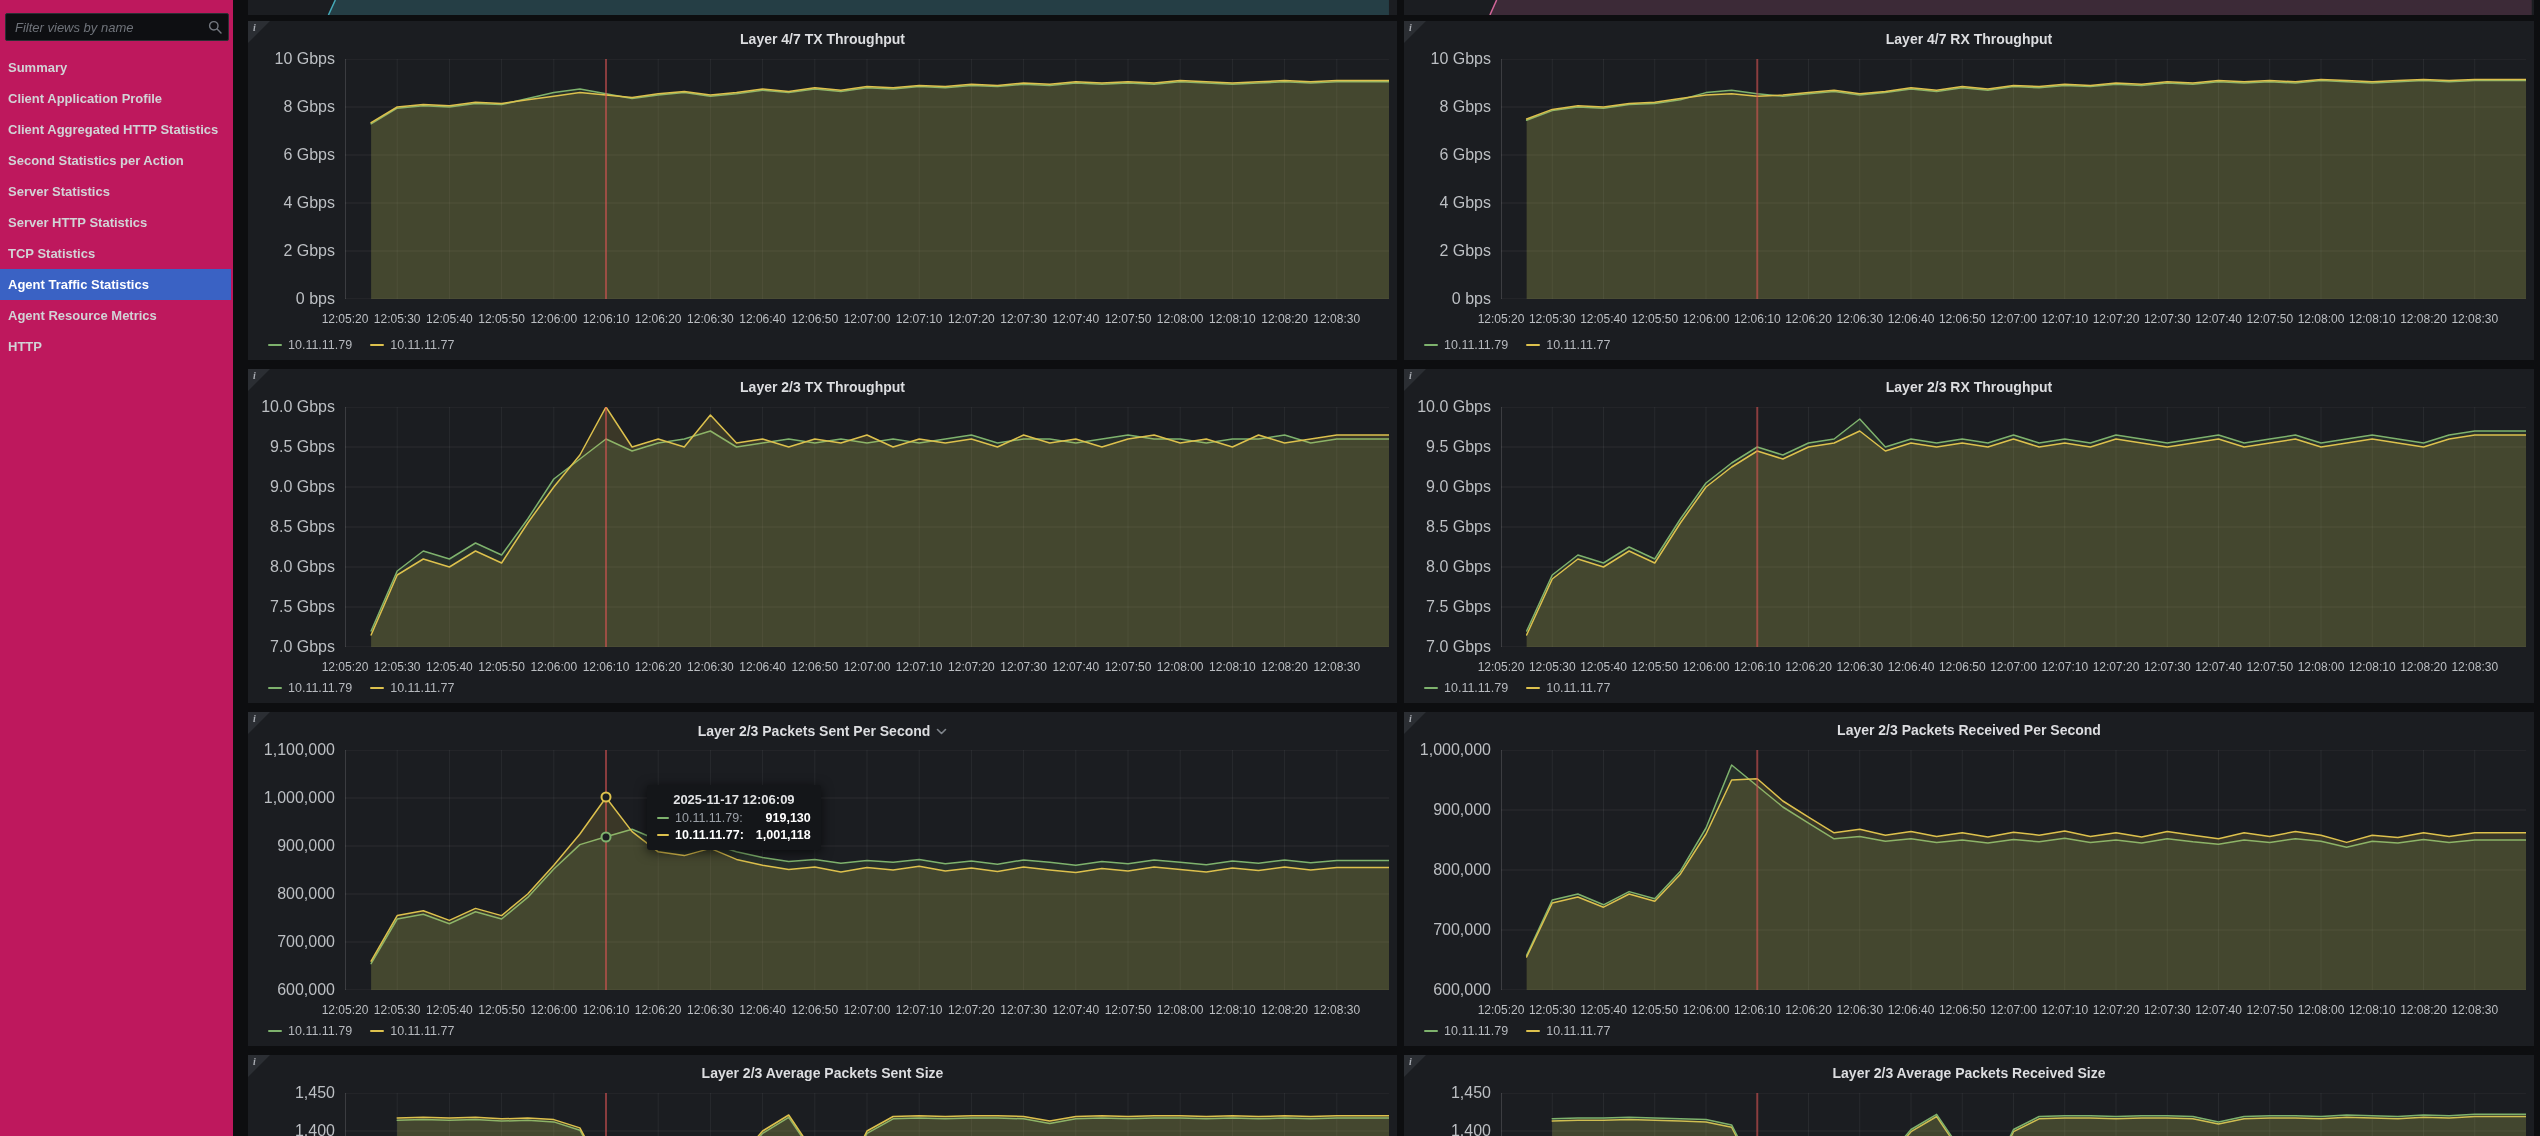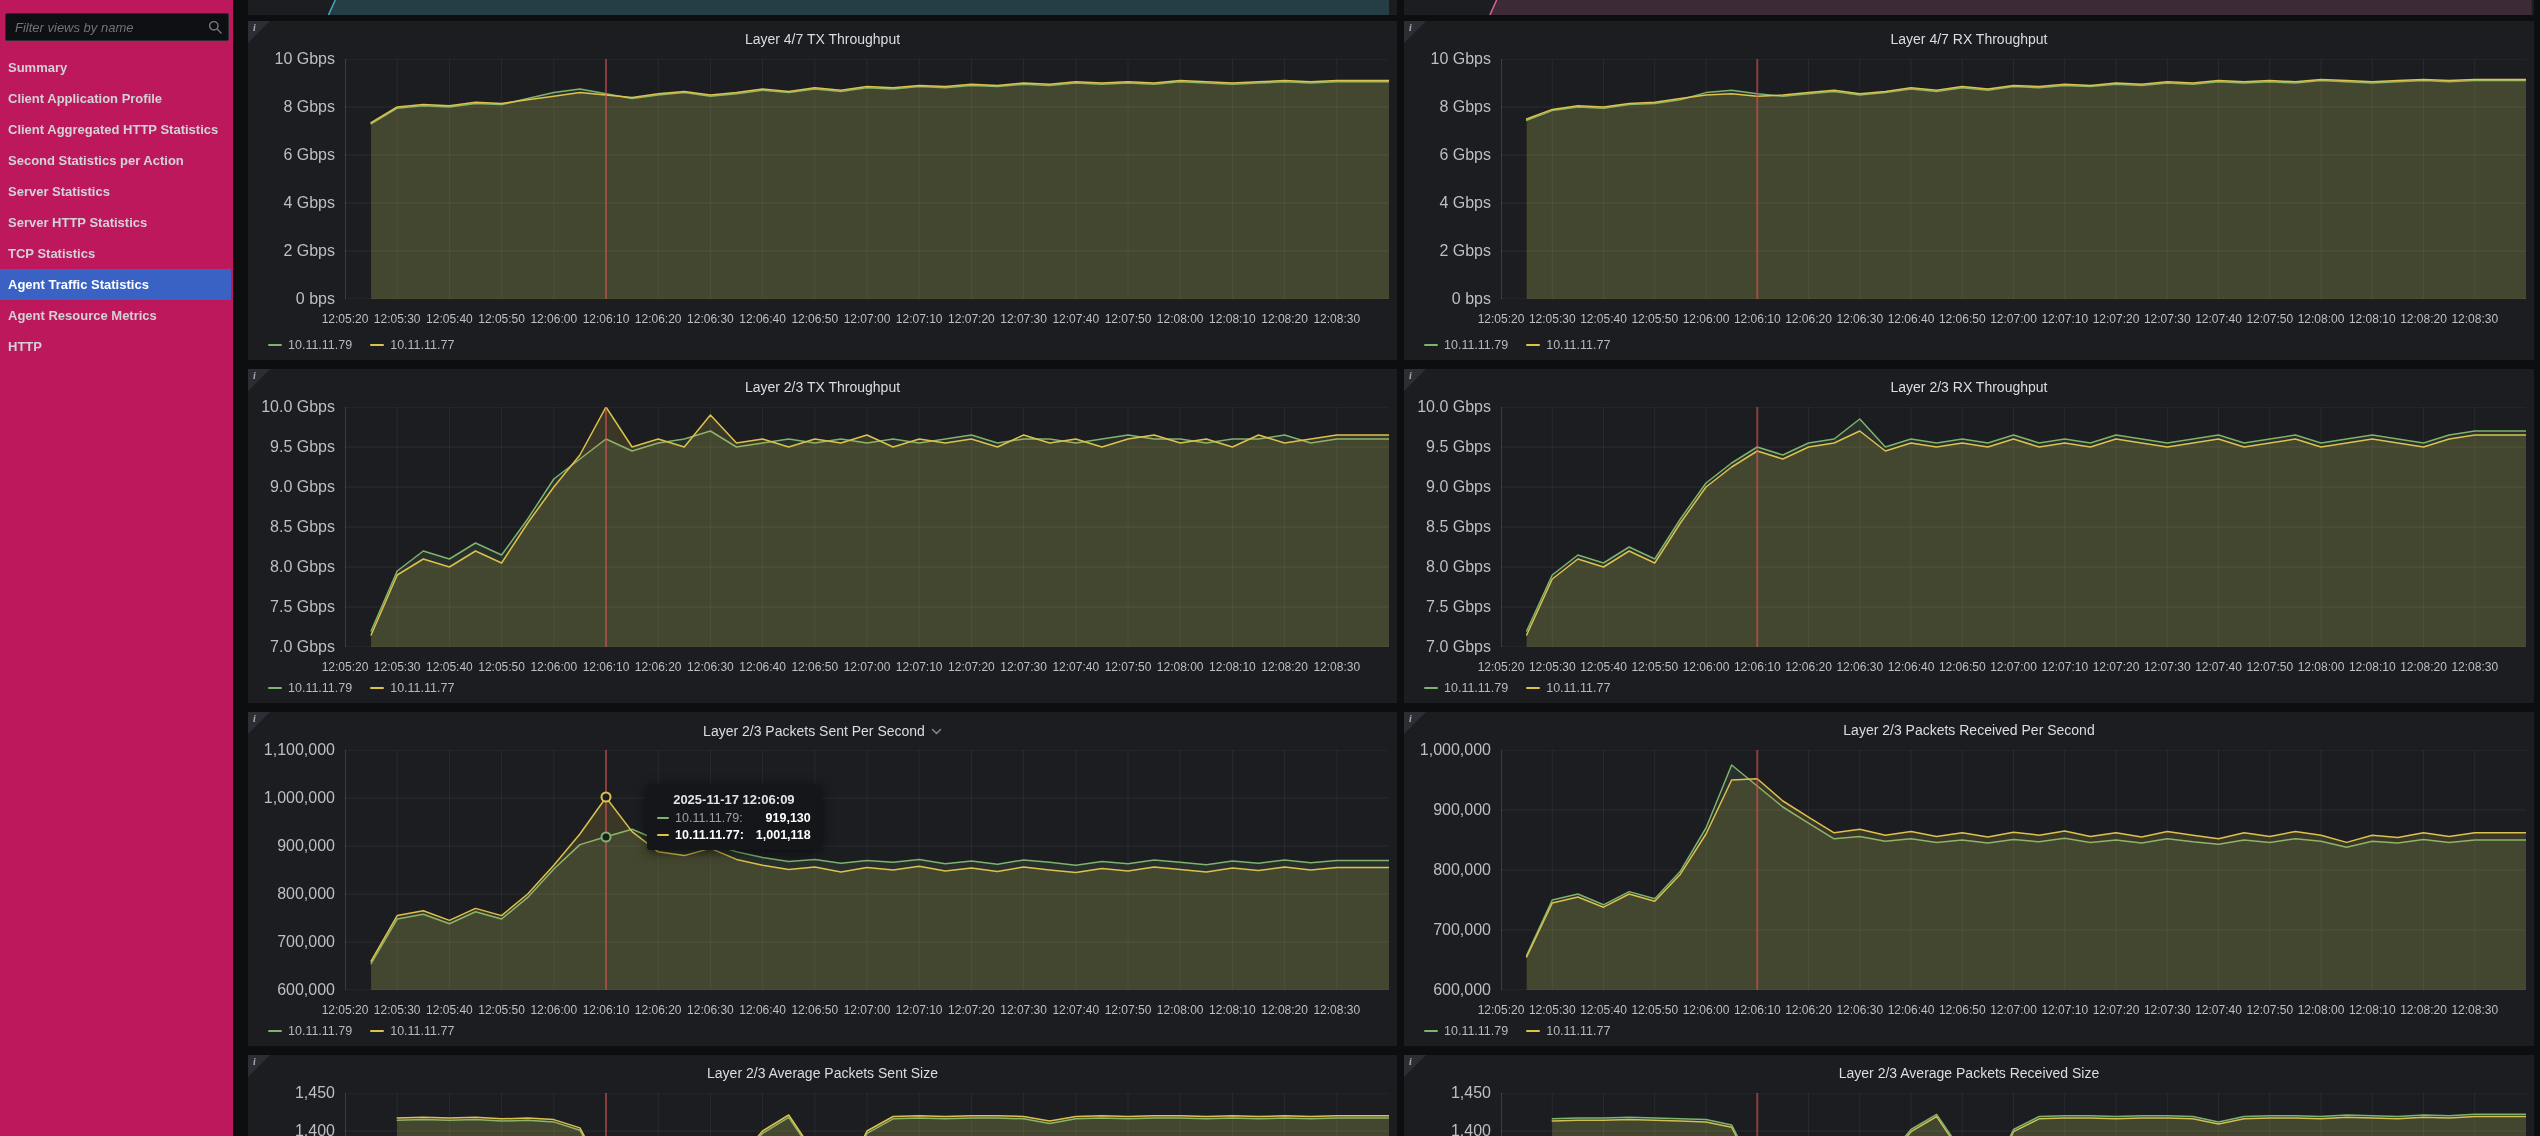--- a/index.html
+++ b/index.html
@@ -38,21 +38,21 @@
   
   .panel{
     position:relative;background:#1b1d21;box-sizing:border-box;
     display:flex;flex-direction:column;padding:7px 8px 6px;overflow:hidden;
   }
   .corner{position:absolute;top:0;left:0;width:22px;height:22px;
     clip-path:polygon(0 0,100% 0,0 100%);background:#2b2e33;cursor:pointer;z-index:3;}
   .corner .i-glyph{position:absolute;top:1px;left:5px;font-size:10px;font-style:italic;font-weight:700;
     color:#a9adb3;font-family:"Liberation Serif",serif;}
   .panel-title-row{height:24px;line-height:22px;text-align:center;color:#dcdde0;
-    font-size:14px;font-weight:400;cursor:pointer;flex:none;white-space:nowrap;}
+    font-size:14px;font-weight:700;cursor:pointer;flex:none;white-space:nowrap;}
   .chev{display:inline-block;margin-left:6px;vertical-align:1px;opacity:.8;}
   .panel-body{display:flex;height:240px;flex:none;margin-top:7px;}
   .y-axis{width:89px;position:relative;flex:none;}
   .y-tick{position:absolute;right:10px;transform:translateY(-50%);font-size:16px;color:#bcbfc3;white-space:nowrap;}
   .chart-area{flex:1;position:relative;}
   .chart-area svg.chart{position:absolute;inset:0;width:100%;height:100%;}
   .x-axis{height:20px;position:relative;margin-left:89px;margin-top:10px;flex:none;}
   .x-tick{position:absolute;top:3px;transform:translateX(-50%);font-size:12px;color:#bcbfc3;white-space:nowrap;}
   .legend{margin-left:12px;margin-top:auto;padding-top:2px;display:flex;align-items:center;
     font-size:12.5px;color:#b5b8bd;flex:none;height:18px;}

